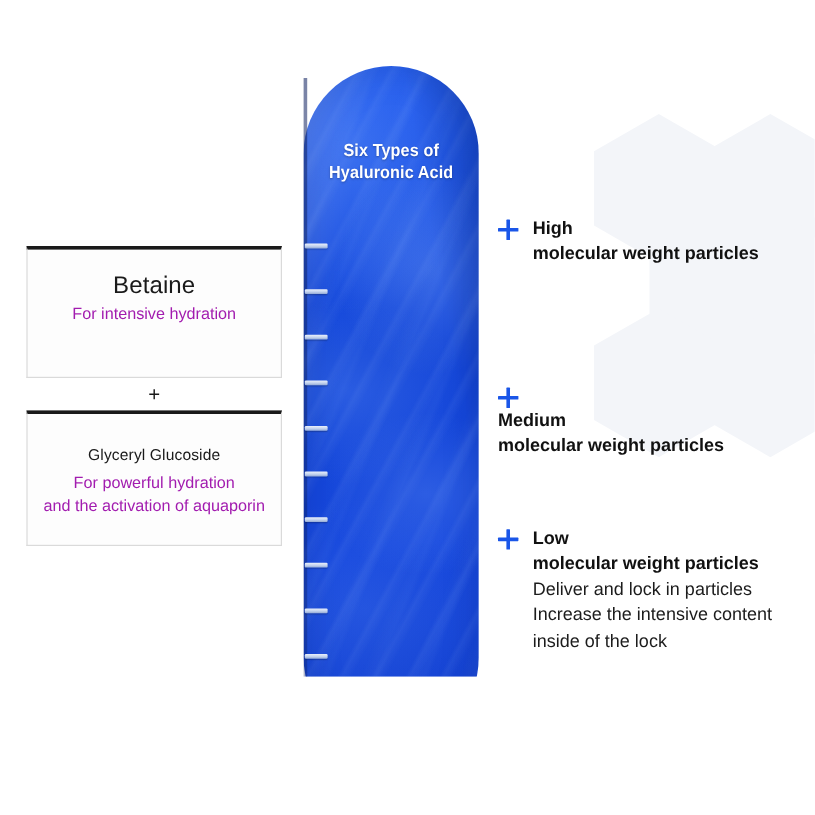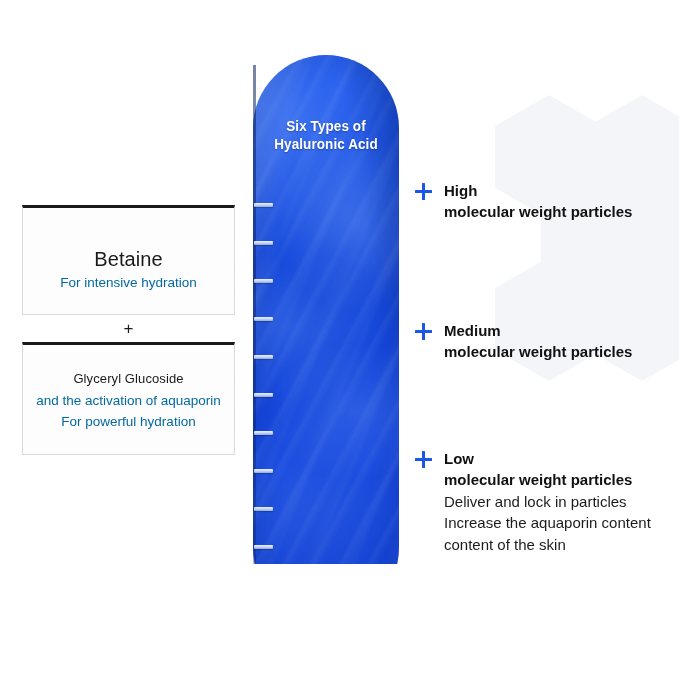--- a/index.html
+++ b/index.html
@@ -135,33 +135,33 @@
   }
   .card {
     position: relative;
     box-sizing: border-box;
     background: #fdfdfd;
     border: 1px solid #dadada;
     border-top: 3px solid #1a1a1a;
     text-align: center;
     color: #1a1a1a;
   }
-  .card-1 { height: 110px; padding-top: 38px; }
+  .card-1 { height: 110px; padding-top: 17px; }
   .card-2 { height: 113px; padding-top: 21px; }
   .card-title {
     font-size: 20px;
     line-height: 26px;
     font-weight: normal;
     letter-spacing: .1px;
   }
   .card-2 .card-title { font-size: 13px; }
   .card-sub {
     font-size: 13.5px;
     line-height: 18.5px;
-    color: #0369a1;
+    color: #a21caf;
     margin-top: 2px;
   }
   .card-plus {
     height: 27px;
     line-height: 27px;
     text-align: center;
     font-size: 17px;
     color: #1a1a1a;
   }
 
@@ -172,22 +172,22 @@
     top: 0;
     width: 260px;
     z-index: 2;
   }
   .feature {
     position: absolute;
     display: flex;
     align-items: flex-start;
   }
   .f-high   { top: 180px; }
-  .f-medium { top: 320px; }
-  .f-low    { top: 448px; }
+  .f-medium { top: 320px; flex-direction: column; }
+  .f-low    { top: 438px; }
 
   .plus-icon {
     position: relative;
     flex: 0 0 auto;
     width: 17px;
     height: 17px;
     margin-top: 3px;
     margin-right: 12px;
   }
   .plus-icon::before,
@@ -255,22 +255,22 @@
 
     <div class="card card-1">
       <div class="card-title">Betaine</div>
       <div class="card-sub">For intensive hydration</div>
     </div>
 
     <div class="card-plus">+</div>
 
     <div class="card card-2">
       <div class="card-title">Glyceryl Glucoside</div>
+      <div class="card-sub">For powerful hydration</div>
       <div class="card-sub" style="margin-top:0">and the activation of aquaporin</div>
-      <div class="card-sub">For powerful hydration</div>
     </div>
 
   </div>
 
   <div class="features">
 
     <div class="feature f-high">
       <span class="plus-icon"></span>
       <div class="f-body">
         <div class="f-level">High</div>
@@ -285,20 +285,20 @@
         <div class="f-line strong">molecular weight particles</div>
       </div>
     </div>
 
     <div class="feature f-low">
       <span class="plus-icon"></span>
       <div class="f-body">
         <div class="f-level">Low</div>
         <div class="f-line strong">molecular weight particles</div>
         <div class="f-line">Deliver and lock in particles</div>
-        <div class="f-line">Increase the aquaporin content</div>
-        <div class="f-line">content of the skin</div>
+        <div class="f-line">Increase the intensive content</div>
+        <div class="f-line">inside of the lock</div>
       </div>
     </div>
 
   </div>
 
 </div>
 
 </body></html>

